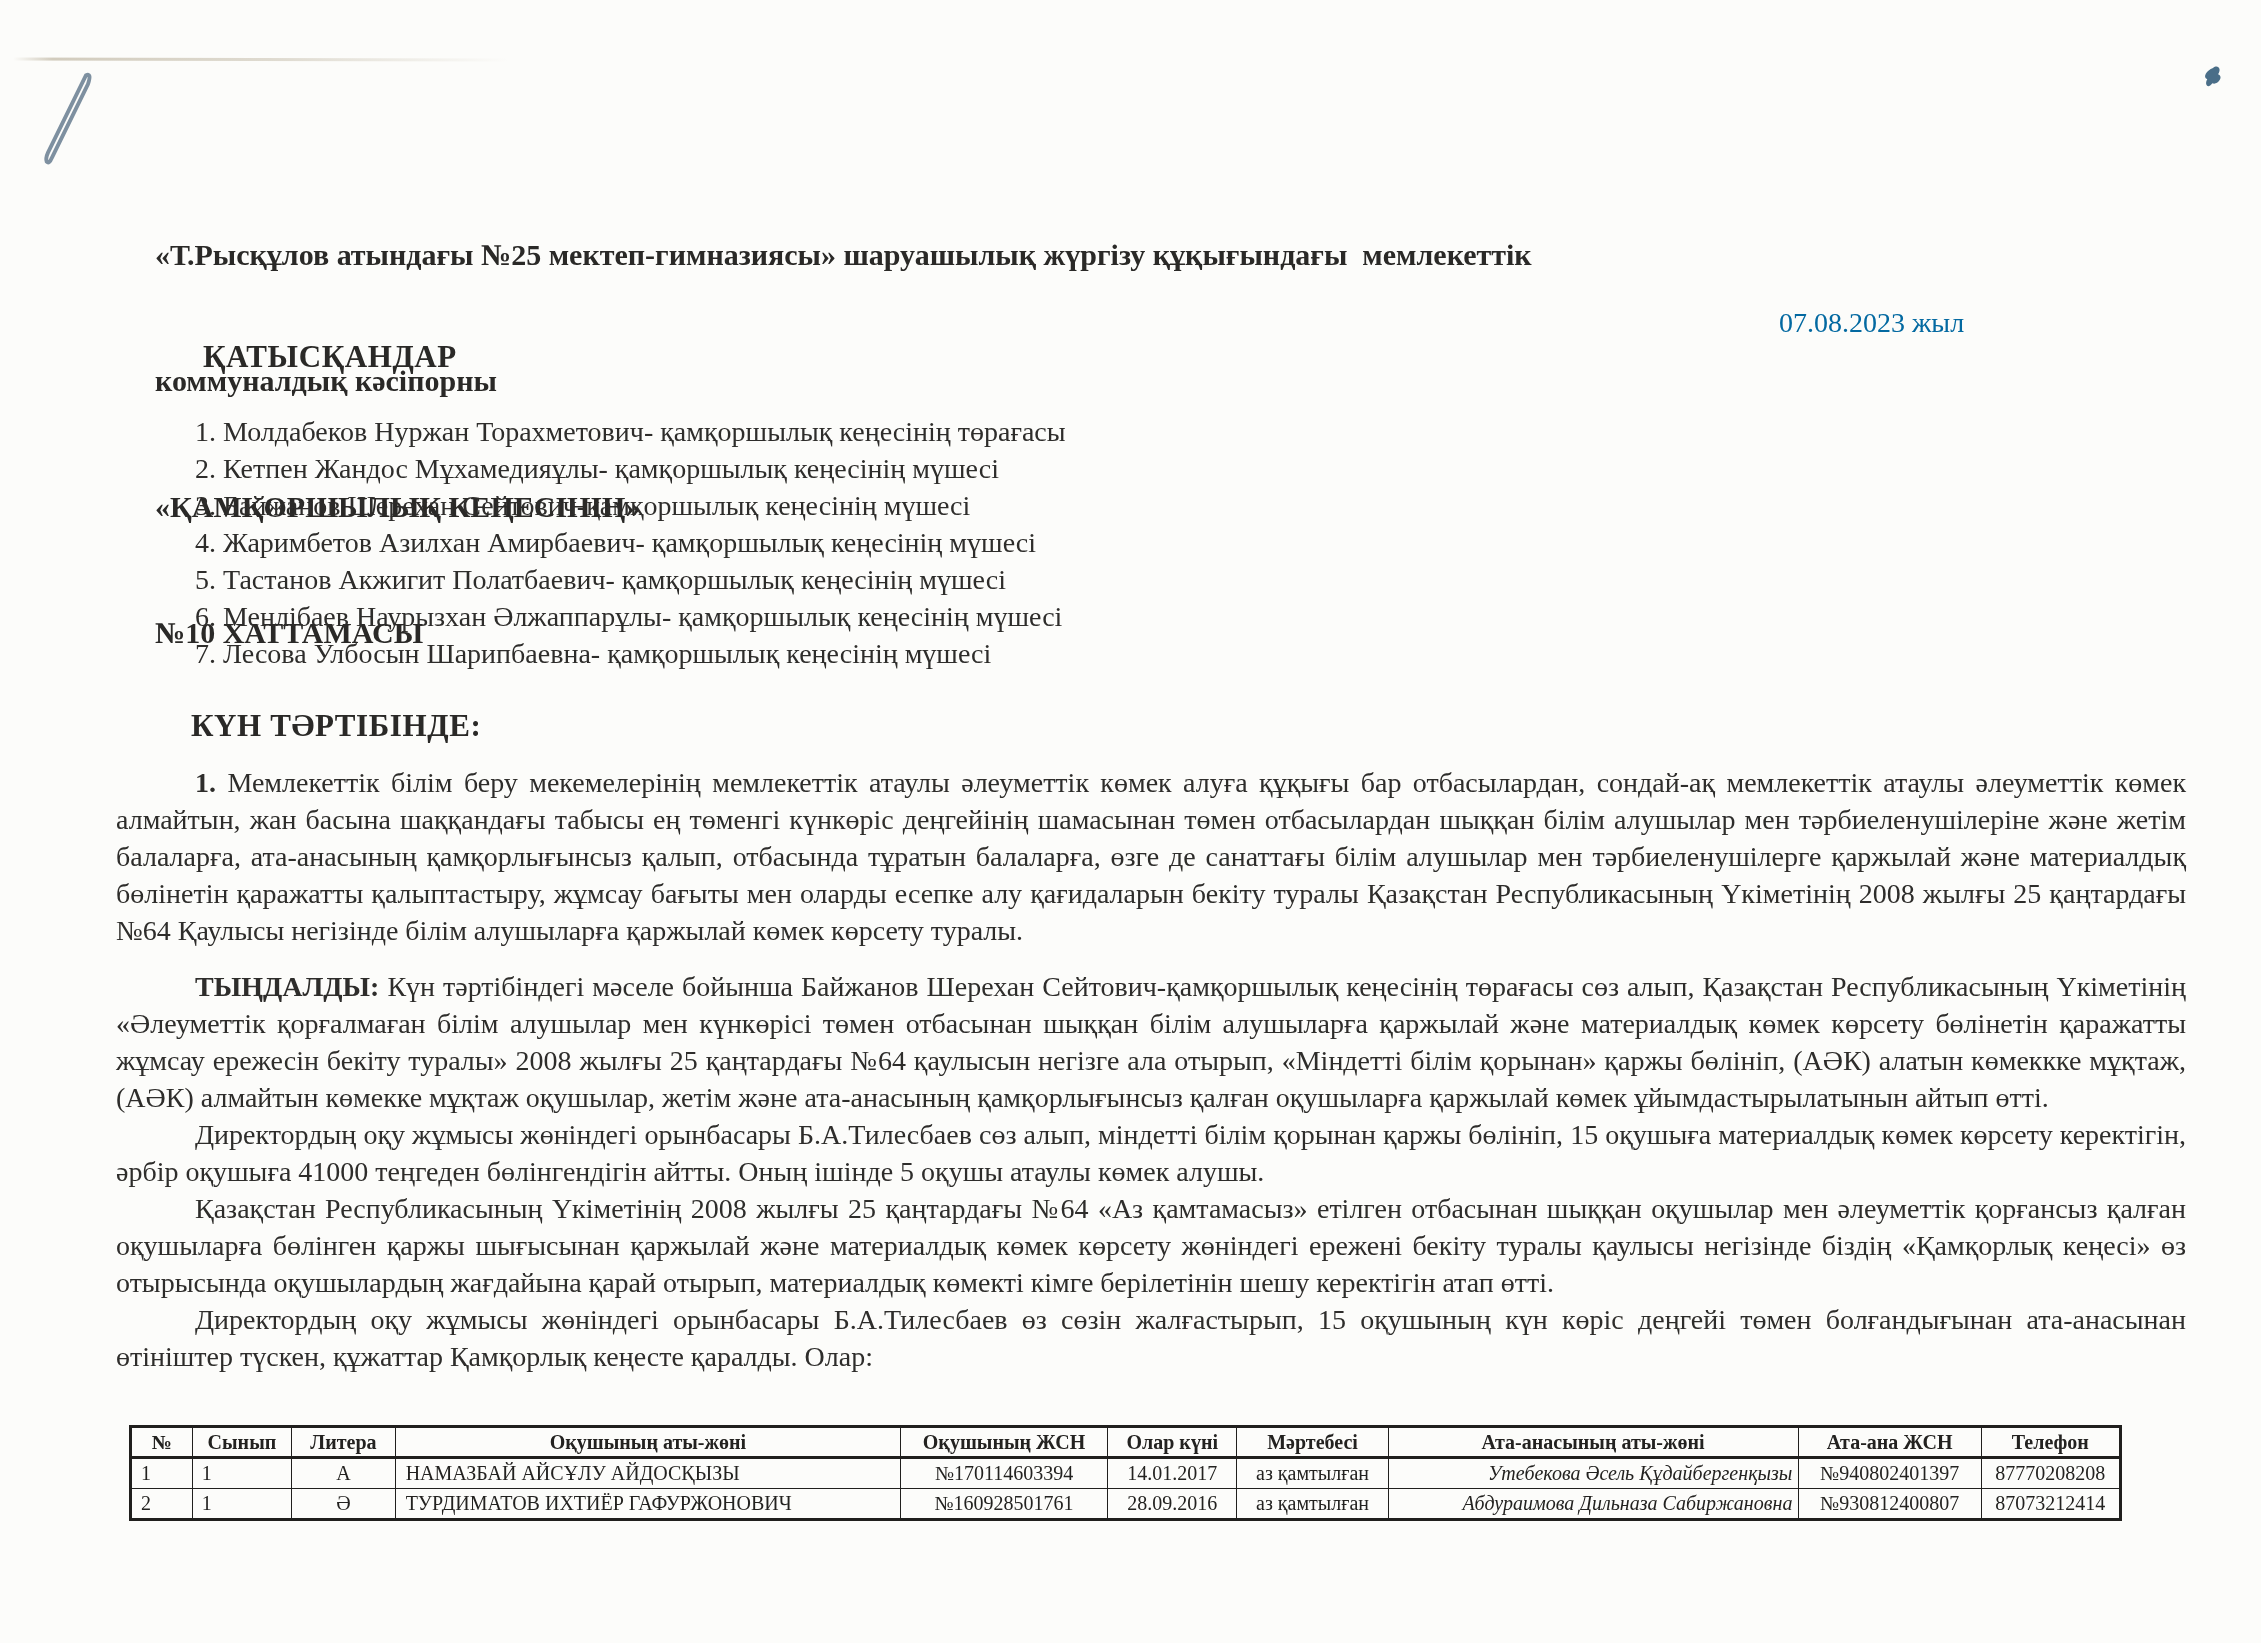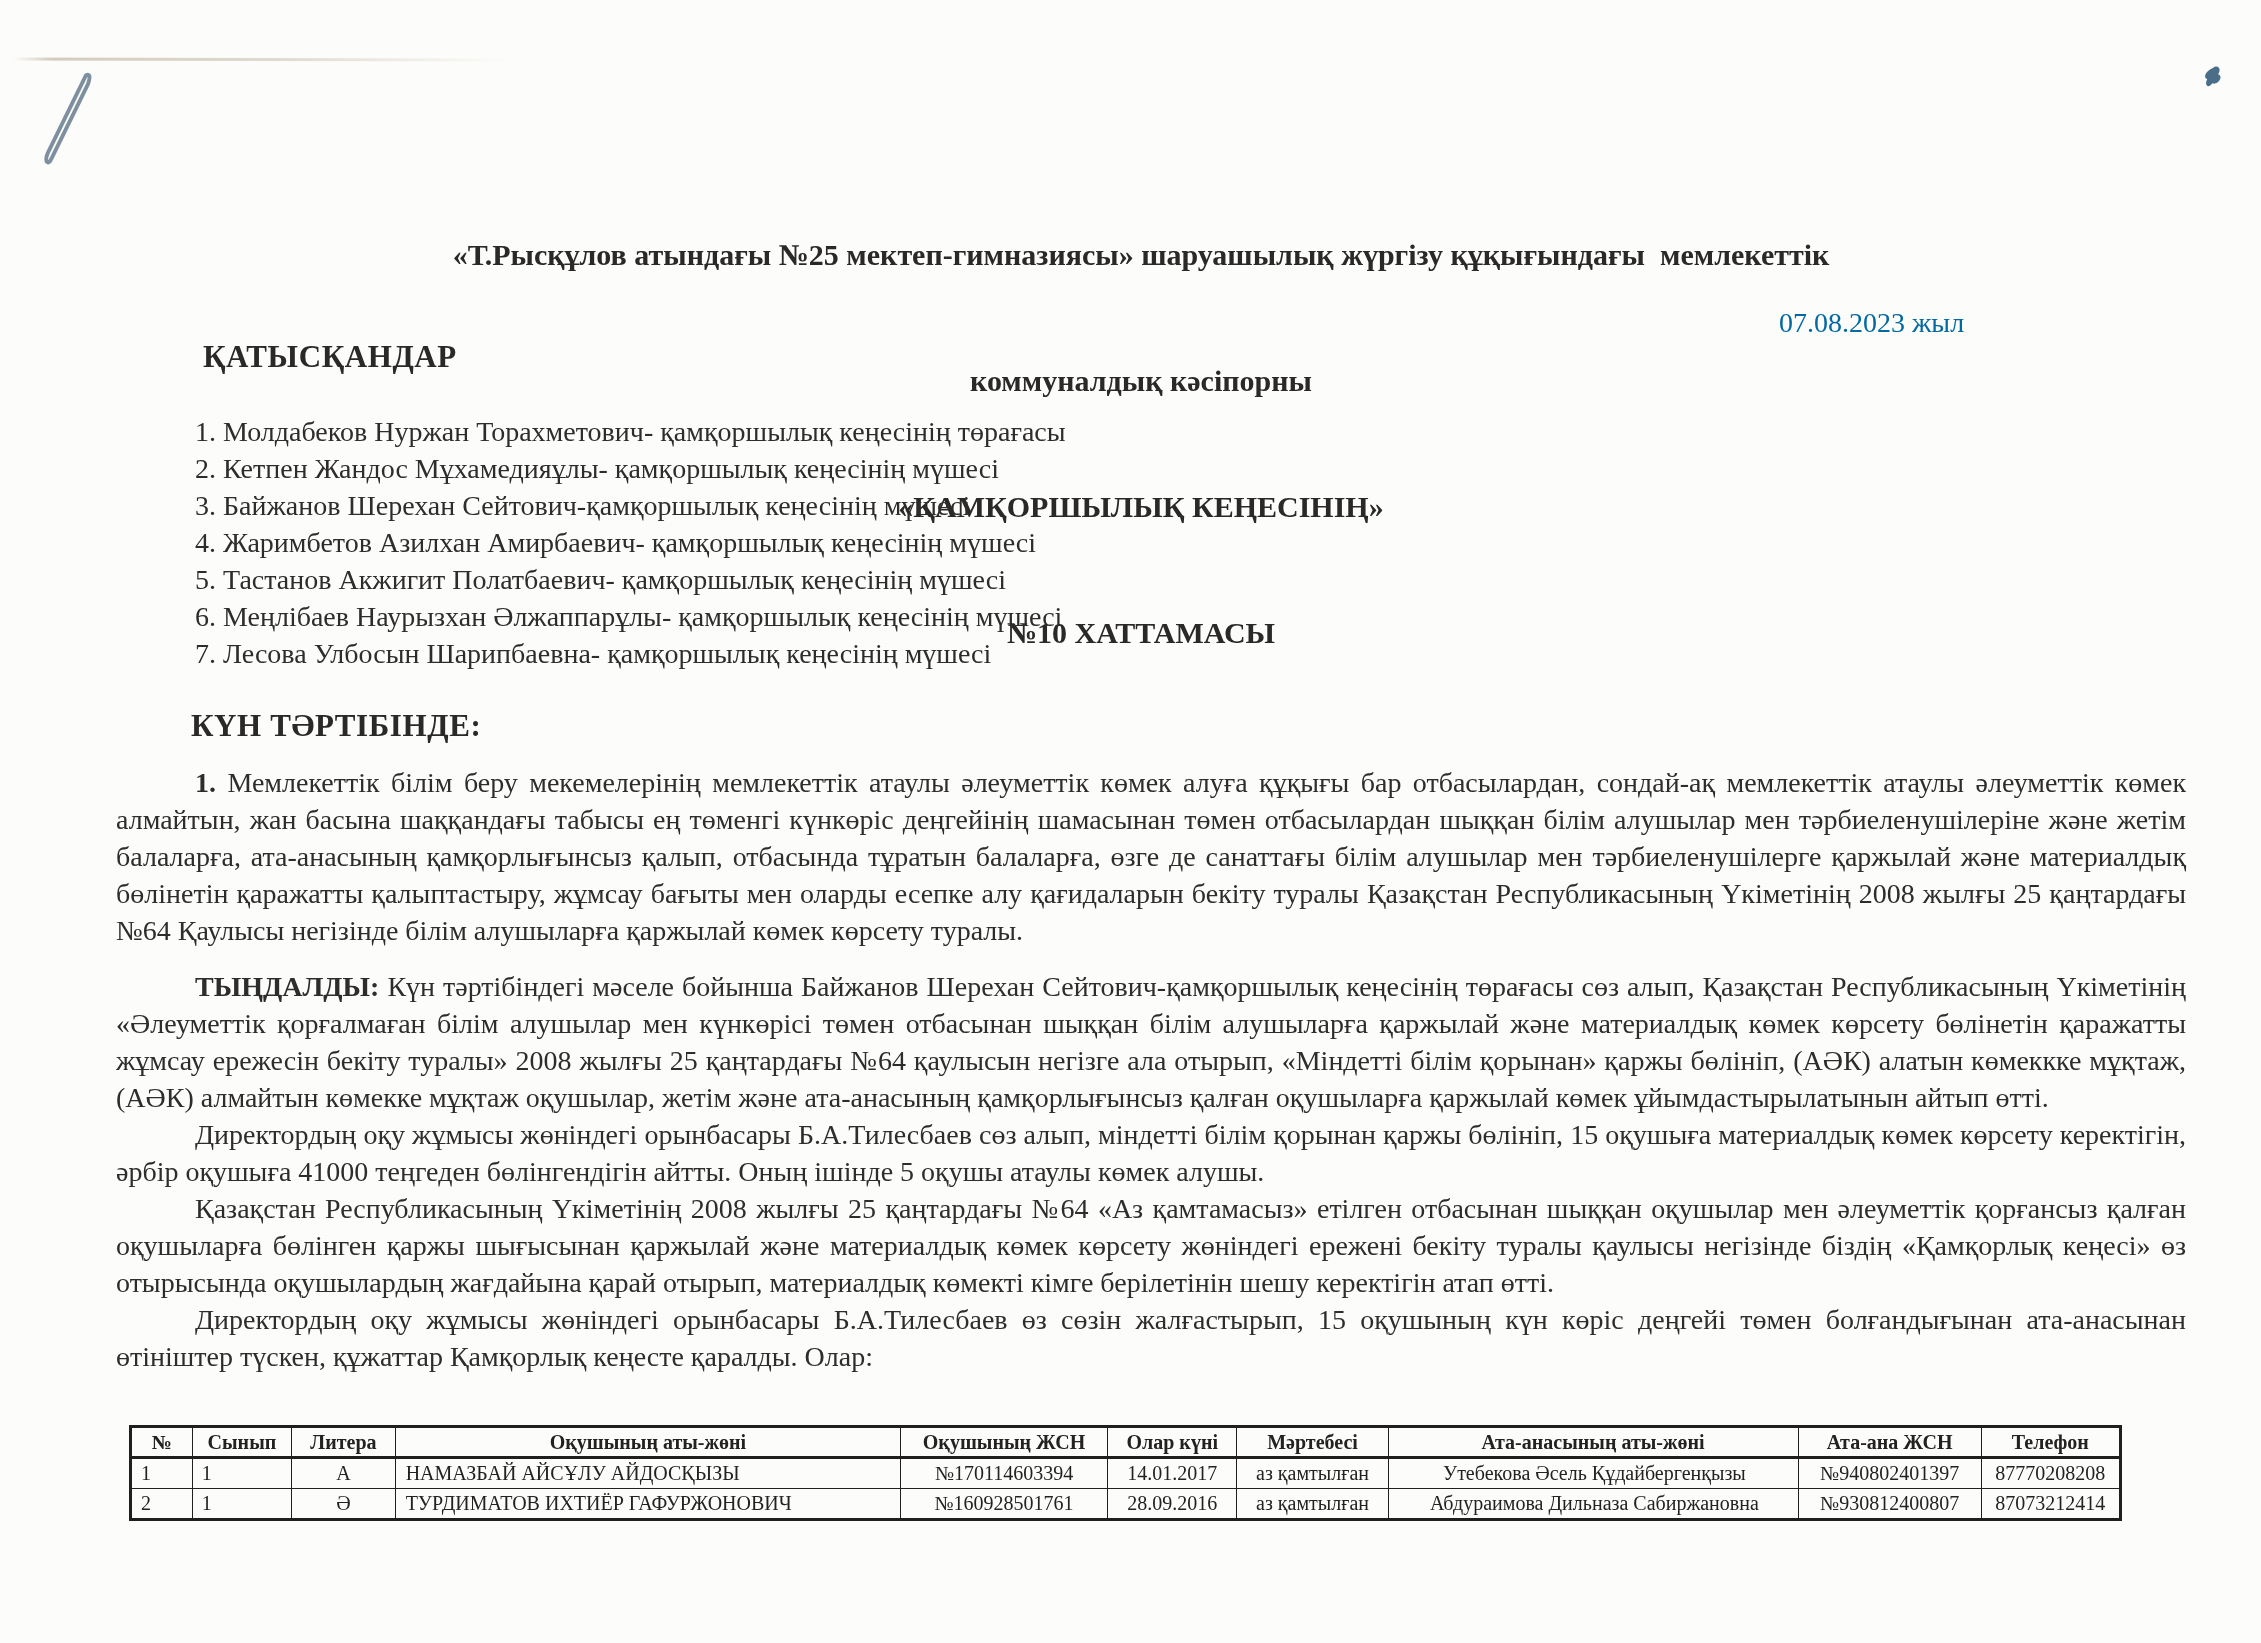--- a/index.html
+++ b/index.html
@@ -1,21 +1,21 @@
 <!DOCTYPE html>
 <html style="font-size:10.3px"><head>
 <meta charset="utf-8">
 <style>
   html,body{margin:0;padding:0;background:#f4f3ef;}
   .page{
     position:relative;width:2261px;height:1644px;background:#fcfcfa;
     font-family:"Liberation Serif","DejaVu Serif",serif;color:#2e2d2b;overflow:hidden;
   }
   .title-block{
-    position:absolute;left:155px;top:150px;width:1972px;text-align:center;
+    position:absolute;left:155px;top:150px;width:1972px;
     font-weight:bold;font-size:30px;line-height:42px;color:#2a2927;white-space:pre-wrap;
   }
   .doc-date{
     position:absolute;top:307px;left:1779px;width:387px;
     font-weight:normal;font-size:28px;color:#0369a1;
   }
   .h-heading{position:absolute;margin:8px;font-size:31px;font-weight:bold;color:#2a2927;letter-spacing:0.6px;}
   .h-participants{left:195px;top:331px;}
   .h-agenda{left:183px;top:700px;}
   .participants{position:absolute;left:195px;top:413px;font-size:28px;line-height:37px;}
@@ -40,21 +40,21 @@
   }
   table.students td:nth-child(1){text-align:left;padding-left:9px;}
   table.students td:nth-child(2){text-align:left;padding-left:9px;}
   table.students td:nth-child(3){text-align:center;}
   table.students td:nth-child(4){text-align:left;padding-left:10px;}
   table.students td:nth-child(5),
   table.students td:nth-child(6),
   table.students td:nth-child(7),
   table.students td:nth-child(9),
   table.students td:nth-child(10){text-align:center;}
-  table.students td:nth-child(8){text-align:center;padding-left:7.7px;}
+  table.students td:nth-child(8){text-align:right;padding-left:7.7px;font-style:italic;}
   .pen-mark{position:absolute;left:37px;top:66px;}
   .ink-blot{position:absolute;left:2199px;top:64px;}
   .scan-streak{
     position:absolute;left:13px;top:58px;width:496px;height:3.2px;border-radius:1.9px;
     background:linear-gradient(to right,rgba(190,180,158,0) 0%,rgba(184,174,152,.62) 8%,
       rgba(184,174,152,.42) 55%,rgba(190,180,158,0) 100%);
     transform:rotate(0.12deg);
   }
 </style>
 </head>

